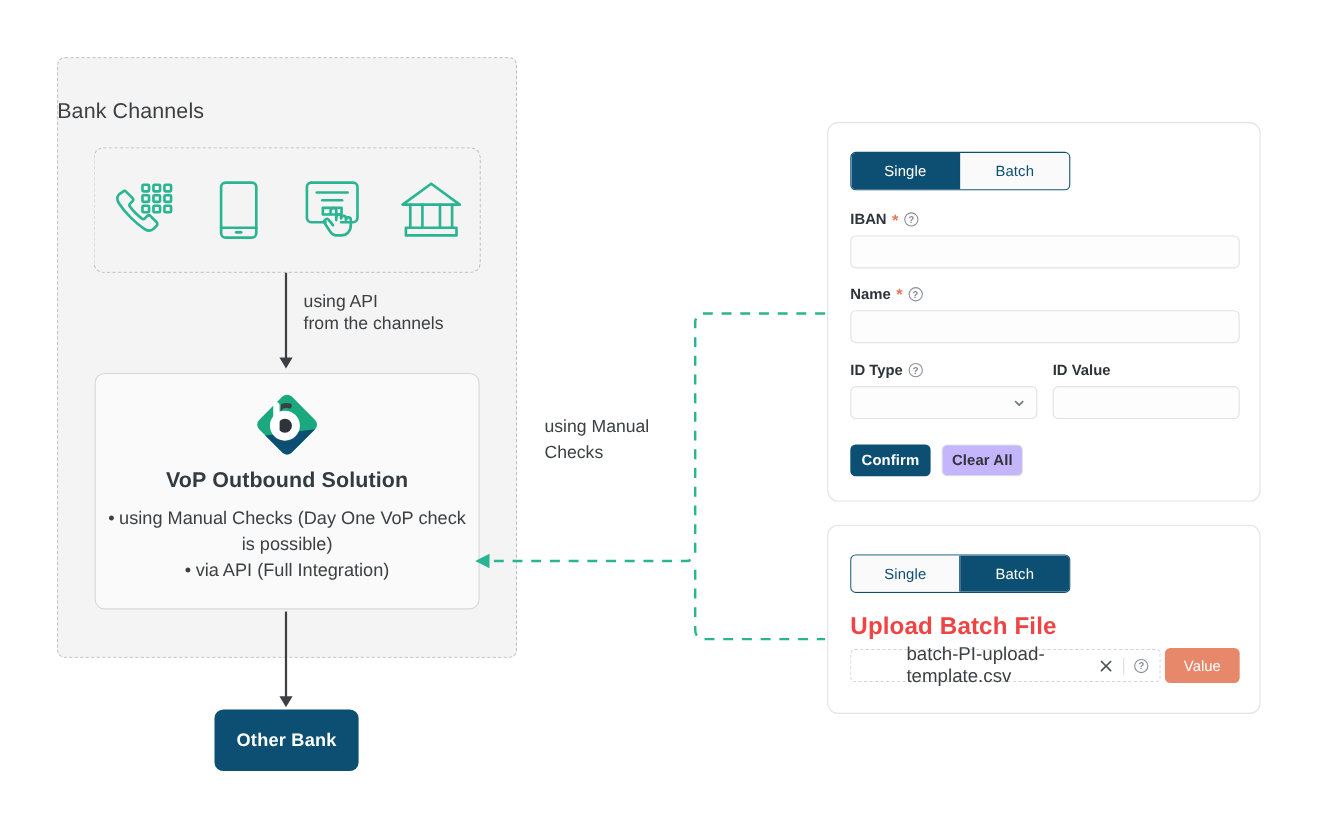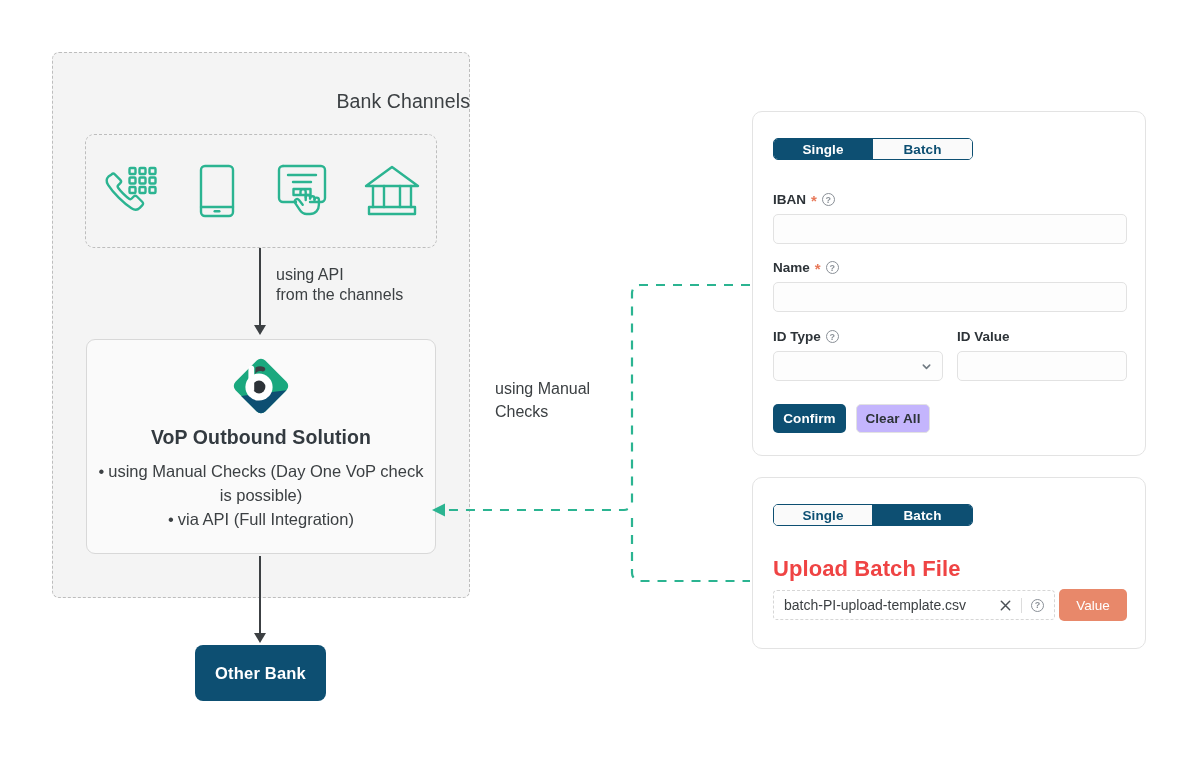--- a/index.html
+++ b/index.html
@@ -14,21 +14,21 @@
 
   
   .outer-dashed {
     position: absolute; left: 52px; top: 52px; width: 418px; height: 546px;
     background: #f4f4f4;
     border: 1.6px dashed #bdbdbd;
     border-radius: 7px;
   }
   .section-title {
     position: absolute; left: 52px; top: 90px; width: 418px;
-    text-align: right;
+    text-align: left;
     font-size: 19.5px; letter-spacing: 0.1px; color: #3c4043; font-weight: 400;
   }
   .channels-dashed {
     position: absolute; left: 85px; top: 134px; width: 352px; height: 114px;
     border: 1.6px dashed #bdbdbd;
     border-radius: 9px;
     display: flex; align-items: center; justify-content: space-around;
   }
   .chan-icon { width: 62px; height: 62px; display:flex; align-items:center; justify-content:center; }
   .chan-icon svg { display:block; }
@@ -107,23 +107,23 @@
 
   
   .segmented {
     position: absolute; display: flex;
     border-radius: 5px; overflow: hidden;
     border: 1.3px solid #0d4f72;
   }
   #seg-single { left: 20px; top: 26px; }
   #seg-batch  { left: 20px; top: 26px; }
   .seg-btn {
-    width: 99px; height: 20px;
-    display: flex; align-items: center; justify-content: center;
-    font-size: 13.5px; font-weight: 700; letter-spacing: 0.1px;
+    width: 99px; height: 33px;
+    display: flex; align-items: center; justify-content: center;
+    font-size: 13.5px; font-weight: 400; letter-spacing: 0.1px;
     background: #fafafa; color: #0d4f72;
     border-right: 1.3px solid #0d4f72;
     text-align: right;
   }
   .seg-btn:last-child { border-right: none; }
   .seg-btn.active { background: #0d4f72; color: #ffffff; }
 
   .field-label {
     position: absolute;
     font-size: 13.5px; font-weight: 700; color: #2d3338;
@@ -165,21 +165,21 @@
 
   .panel-heading {
     position: absolute; font-size: 22px; font-weight: 700; color: #ef4444;
     letter-spacing: 0.1px;
   }
   .filebox {
     position: absolute; left: 20px; top: 112px; width: 282px; height: 30px;
     border: 1.3px dashed #d6d6d6; border-radius: 4px;
     display: flex; align-items: center; padding: 0 10px;
   }
-  .filename { font-size: 14px; color: #3c4043; flex: 1; }
+  .filename { font-size: 17px; color: #3c4043; flex: 1; margin-left: 40px; }
   .x-ico { width: 13px; height: 13px; margin-right: 9px; }
   .divider-v { width: 1px; height: 15px; background: #dcdcdc; margin-right: 9px; }
   .btn-upload {
     position: absolute; left: 306px; top: 111px; width: 68px; height: 32px;
     background: #e8886a; color: #ffffff; border-radius: 5px;
     display: flex; align-items: center; justify-content: center;
     font-size: 13.5px; font-weight: 400;
   }
 </style>
 </head>

